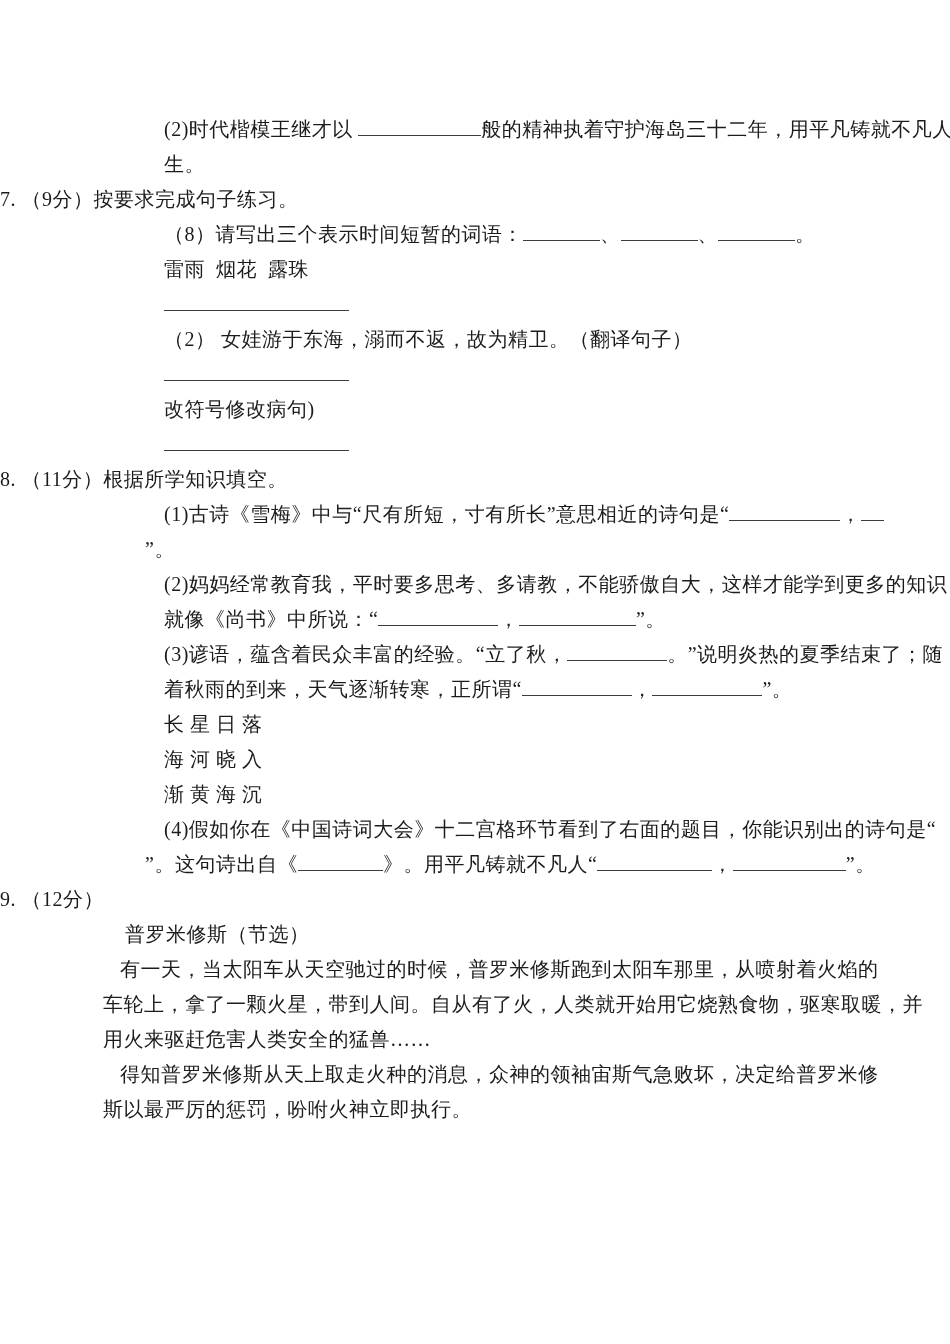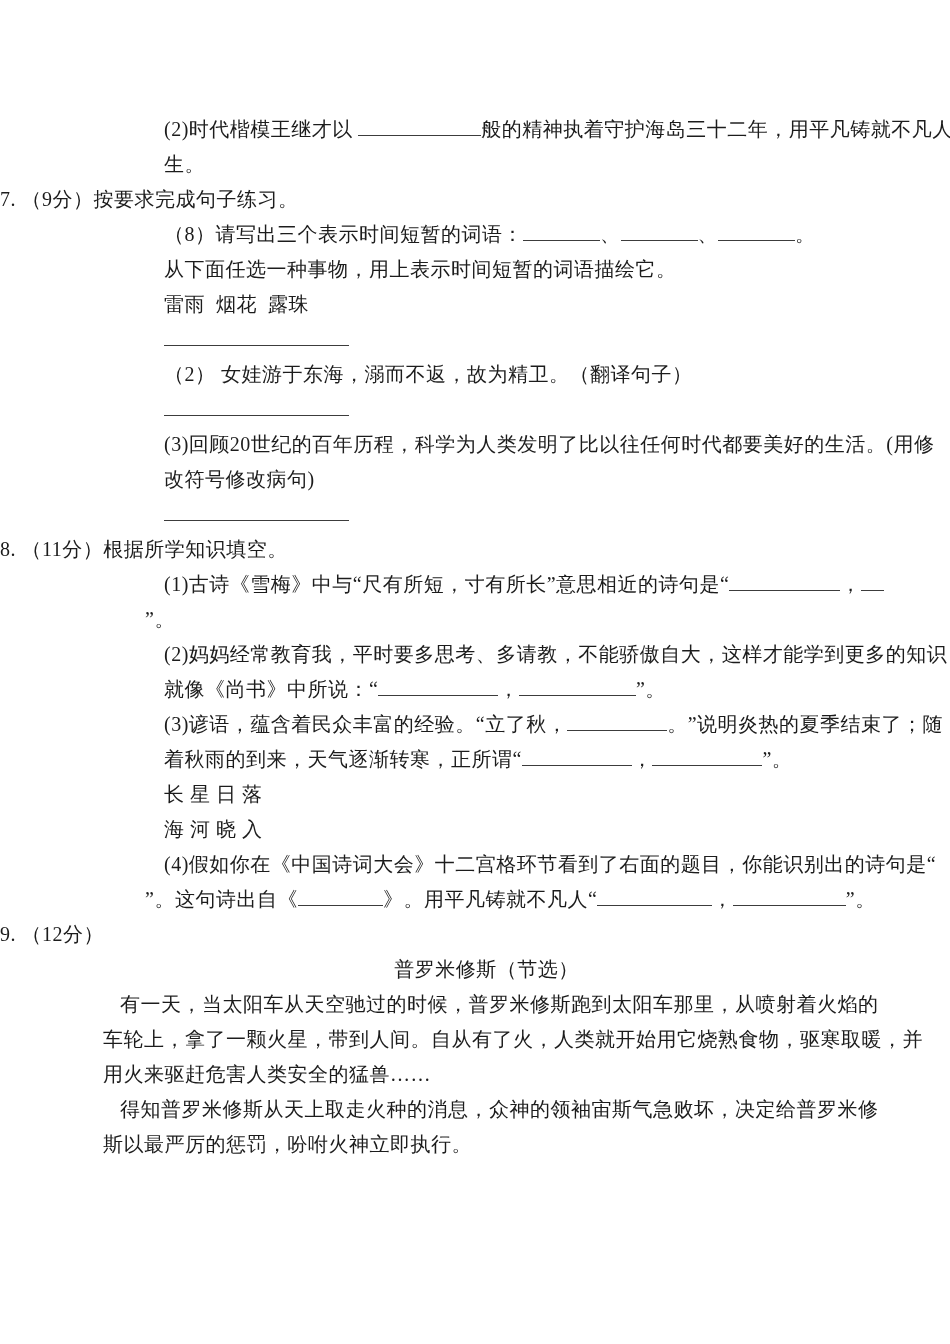--- a/index.html
+++ b/index.html
@@ -24,53 +24,52 @@
     line-height: 35px;
     white-space: pre;
     letter-spacing: 0.5px;
   }
   
   .num      { }  
   .body     { padding-left: 164px; }  
   .bodyhang { padding-left: 145px; }  
   .passage  { padding-left: 103px; }  
   .pindent  { padding-left: 120px; }  
-  .center   { padding-left: 125px; padding-right: 102px; text-align: center; }
+  .center   { padding-left: 125px; padding-right: 102px; text-align: left; }
   .blank {
     display: inline-block;
     height: 1.0em;
     border-bottom: 1px solid #3c3c3c;
     vertical-align: baseline;
   }
 </style>
 </head>
 <body>
 
 <div class="page" id="doc" style="background: rgb(255, 255, 255); color: rgb(28, 28, 28);">
     <div class="line body"><span>(2)时代楷模王继才以 </span><span class="blank" style="width: 123px; border-bottom-color: rgb(60, 60, 60);"></span><span>般的精神执着守护海岛三十二年，用平凡铸就不凡人</span></div>
     <div class="line body"><span>生。</span></div>
     <div class="line num"><span>7. （9分）按要求完成句子练习。</span></div>
     <div class="line body"><span>（8）请写出三个表示时间短暂的词语：</span><span class="blank" style="width: 77px; border-bottom-color: rgb(60, 60, 60);"></span><span>、</span><span class="blank" style="width: 77px; border-bottom-color: rgb(60, 60, 60);"></span><span>、</span><span class="blank" style="width: 77px; border-bottom-color: rgb(60, 60, 60);"></span><span>。</span></div>
-    <div class="line body"><span>从下面任选一种事物，用上表示时间短暂的词语描绘它。</span></div>
     <div class="line body"><span>雷雨  烟花  露珠</span></div>
     <div class="line body"><span class="blank" style="width: 185px; border-bottom-color: rgb(60, 60, 60);"></span></div>
     <div class="line body"><span>（2） 女娃游于东海，溺而不返，故为精卫。（翻译句子）</span></div>
     <div class="line body"><span class="blank" style="width: 185px; border-bottom-color: rgb(60, 60, 60);"></span></div>
-    <div class="line body"><span>(3)回顾20世纪的百年历程，科学为人类发明了比以往任何时代都要美好的生活。(用修</span></div>
     <div class="line body"><span>改符号修改病句)</span></div>
     <div class="line body"><span class="blank" style="width: 185px; border-bottom-color: rgb(60, 60, 60);"></span></div>
     <div class="line num"><span>8. （11分）根据所学知识填空。</span></div>
     <div class="line body"><span>(1)古诗《雪梅》中与“尺有所短，寸有所长”意思相近的诗句是“</span><span class="blank" style="width: 111px; border-bottom-color: rgb(60, 60, 60);"></span><span>，</span><span class="blank" style="width: 23px; border-bottom-color: rgb(60, 60, 60);"></span></div>
     <div class="line bodyhang"><span>”。</span></div>
     <div class="line body"><span>(2)妈妈经常教育我，平时要多思考、多请教，不能骄傲自大，这样才能学到更多的知识，</span></div>
     <div class="line body"><span>就像《尚书》中所说：“</span><span class="blank" style="width: 120px; border-bottom-color: rgb(60, 60, 60);"></span><span>，</span><span class="blank" style="width: 117px; border-bottom-color: rgb(60, 60, 60);"></span><span>”。</span></div>
     <div class="line body"><span>(3)谚语，蕴含着民众丰富的经验。“立了秋，</span><span class="blank" style="width: 100px; border-bottom-color: rgb(60, 60, 60);"></span><span>。”说明炎热的夏季结束了；随</span></div>
     <div class="line body"><span>着秋雨的到来，天气逐渐转寒，正所谓“</span><span class="blank" style="width: 110px; border-bottom-color: rgb(60, 60, 60);"></span><span>，</span><span class="blank" style="width: 110px; border-bottom-color: rgb(60, 60, 60);"></span><span>”。</span></div>
     <div class="line body"><span>长 星 日 落</span></div>
     <div class="line body"><span>海 河 晓 入</span></div>
+    <div class="line body"><span>渐 黄 海 沉</span></div>
     <div class="line body"><span>(4)假如你在《中国诗词大会》十二宫格环节看到了右面的题目，你能识别出的诗句是“</span></div>
     <div class="line bodyhang"><span>”。这句诗出自《</span><span class="blank" style="width: 85px; border-bottom-color: rgb(60, 60, 60);"></span><span>》。用平凡铸就不凡人“</span><span class="blank" style="width: 115px; border-bottom-color: rgb(60, 60, 60);"></span><span>，</span><span class="blank" style="width: 113px; border-bottom-color: rgb(60, 60, 60);"></span><span>”。</span></div>
     <div class="line num"><span>9. （12分）</span></div>
     <div class="line center"><span>普罗米修斯（节选）</span></div>
     <div class="line pindent"><span>有一天，当太阳车从天空驰过的时候，普罗米修斯跑到太阳车那里，从喷射着火焰的</span></div>
     <div class="line passage"><span>车轮上，拿了一颗火星，带到人间。自从有了火，人类就开始用它烧熟食物，驱寒取暖，并</span></div>
     <div class="line passage"><span>用火来驱赶危害人类安全的猛兽……</span></div>
     <div class="line pindent"><span>得知普罗米修斯从天上取走火种的消息，众神的领袖宙斯气急败坏，决定给普罗米修</span></div>
     <div class="line passage"><span>斯以最严厉的惩罚，吩咐火神立即执行。</span></div>
   </div>

